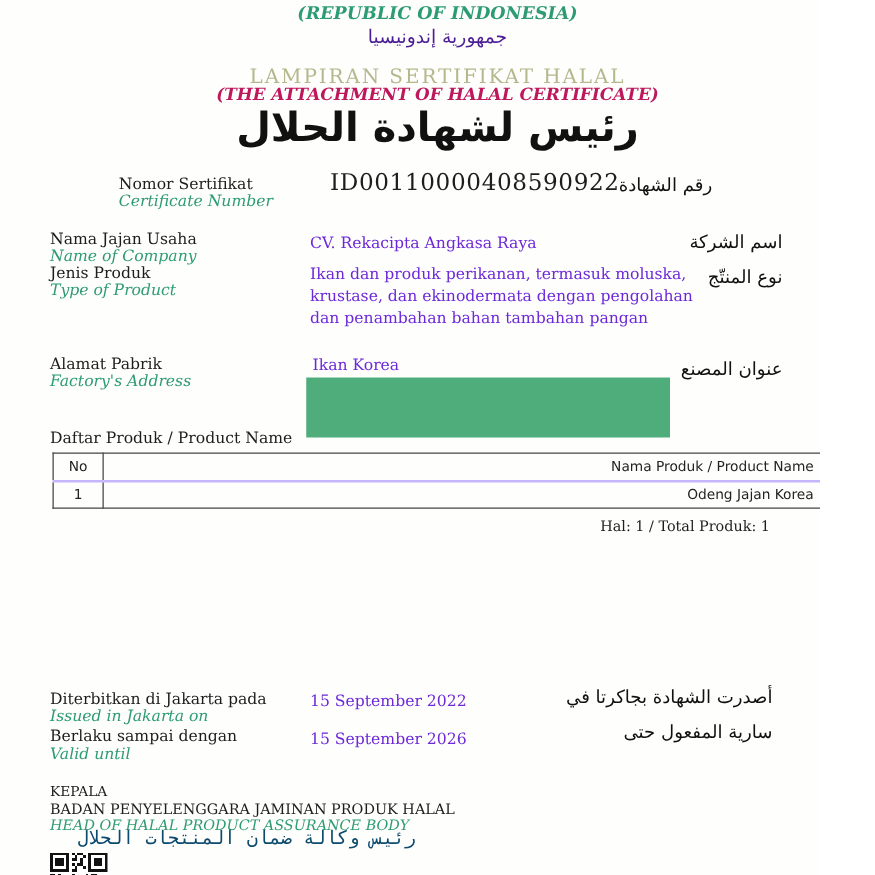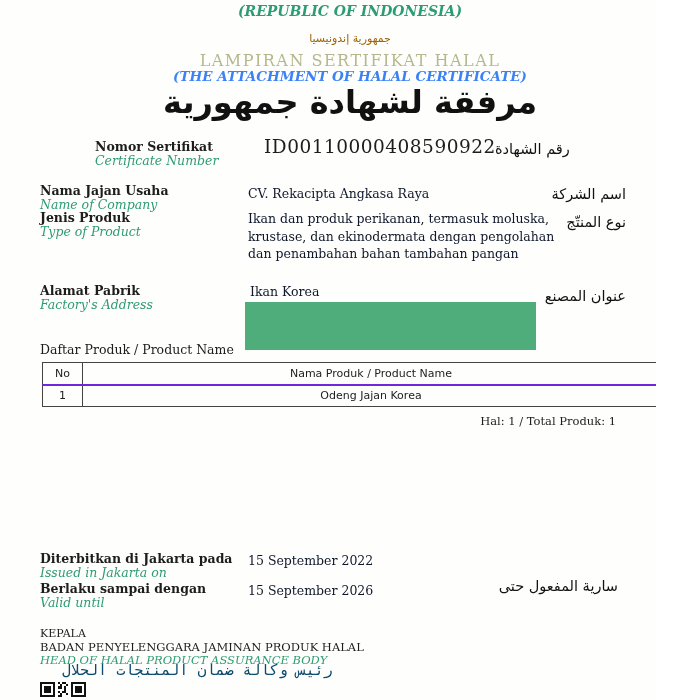--- a/index.html
+++ b/index.html
@@ -19,39 +19,39 @@
   }
   .abs { position: absolute; }
   .centered { left: 0; width: 700px; text-align: center; }
 
   
   .republic-en {
     top: 3px; font-size: 14px; font-style: italic; font-weight: bold;
     color: #2e9c72;
   }
   .republic-ar {
-    top: 32px; font-size: 11px; color: #a16207;
+    top: 20px; font-size: 15px; color: #4c1d95;
     font-family: "DejaVu Sans", sans-serif;
   }
   .lampiran-title {
     top: 51px; font-size: 16px; letter-spacing: 1.5px; color: #b5b88c;
   }
   .attachment-title {
     top: 68px; font-size: 13.5px; font-style: italic; font-weight: bold;
-    color: #3b82f6;
+    color: #be185d;
   }
   .main-title-ar {
     top: 83px; font-size: 32px; font-weight: bold; color: #111;
     font-family: "DejaVu Sans", sans-serif;
   }
 
   
-  .lbl { font-size: 12.5px; color: #1d1d1b; line-height: 14px; font-weight: bold; }
+  .lbl { font-size: 12.5px; color: #1d1d1b; line-height: 14px; }
   .sublbl { font-size: 12.5px; font-style: italic; color: #2e9c72; line-height: 14px; }
-  .val { font-size: 12.5px; color: #0f172a; line-height: 17.5px; }
+  .val { font-size: 12.5px; color: #6d28d9; line-height: 17.5px; }
   .arlbl {
     font-size: 14.5px; color: #111; direction: rtl;
     font-family: "DejaVu Sans", sans-serif;
   }
   .right-col { right: 30px; text-align: left; }
 
   
   .cert-label { left: 95px; top: 140px; }
   .cert-sublabel { left: 95px; top: 154px; }
   .cert-value { left: 264px; top: 136px; font-size: 18.5px; letter-spacing: 0.5px; }
@@ -83,23 +83,23 @@
     left: 42px; top: 362px; width: 618px;
     border-collapse: collapse;
     font-family: "DejaVu Sans", "Liberation Sans", sans-serif;
     font-size: 11px; color: #222;
   }
   .product-table th, .product-table td {
     border: 1px solid #444;
     padding: 3px 8px;
     height: 22px;
     font-weight: normal;
-    text-align: center;
-  }
-  .product-table thead th { border-bottom: 2px solid #6d28d9; }
+    text-align: right;
+  }
+  .product-table thead th { border-bottom: 2px solid #c4b5fd; }
   .product-table .col-no { width: 40px; text-align: center; padding: 3px 2px; }
   .hal-line { right: 40px; top: 414px; font-size: 11.5px; }
 
   
   .issued-label { left: 40px; top: 552px; }
   .issued-sublabel { left: 40px; top: 566px; }
   .issued-value { left: 248px; top: 552px; }
   .issued-ar { right: 38px; top: 550px; }
   .valid-label { left: 40px; top: 582px; }
   .valid-sublabel { left: 40px; top: 596px; }
@@ -116,21 +116,21 @@
 </style>
 </head>
 <body>
 
 <div class="page">
 
   <div class="abs centered republic-en">(REPUBLIC OF INDONESIA)</div>
   <div class="abs centered republic-ar">جمهورية إندونيسيا</div>
   <div class="abs centered lampiran-title">LAMPIRAN SERTIFIKAT HALAL</div>
   <div class="abs centered attachment-title">(THE ATTACHMENT OF HALAL CERTIFICATE)</div>
-  <div class="abs centered main-title-ar">مرفقة لشهادة جمهورية</div>
+  <div class="abs centered main-title-ar">رئيس لشهادة الحلال</div>
 
   <div class="abs lbl cert-label">Nomor Sertifikat</div>
   <div class="abs sublbl cert-sublabel">Certificate Number</div>
   <div class="abs cert-value">ID00110000408590922</div>
   <div class="abs arlbl cert-ar">رقم الشهادة</div>
 
   <div class="abs lbl company-label">Nama Jajan Usaha</div>
   <div class="abs sublbl company-sublabel">Name of Company</div>
   <div class="abs val company-value">CV. Rekacipta Angkasa Raya</div>
   <div class="abs arlbl right-col company-ar">اسم الشركة</div>
@@ -159,20 +159,21 @@
         <td class="col-no">1</td>
         <td>Odeng Jajan Korea</td>
       </tr>
     </tbody>
   </table>
   <div class="abs hal-line">Hal: 1 / Total Produk: 1</div>
 
   <div class="abs lbl issued-label">Diterbitkan di Jakarta pada</div>
   <div class="abs sublbl issued-sublabel">Issued in Jakarta on</div>
   <div class="abs val issued-value">15 September 2022</div>
+  <div class="abs arlbl issued-ar">أصدرت الشهادة بجاكرتا في</div>
 
   <div class="abs lbl valid-label">Berlaku sampai dengan</div>
   <div class="abs sublbl valid-sublabel">Valid until</div>
   <div class="abs val valid-value">15 September 2026</div>
   <div class="abs arlbl valid-ar">سارية المفعول حتى</div>
 
   <div class="abs kepala">KEPALA</div>
   <div class="abs head-en">HEAD OF HALAL PRODUCT ASSURANCE BODY</div>
   <div class="abs badan">BADAN PENYELENGGARA JAMINAN PRODUK HALAL</div>
   <div class="abs head-ar">رئيس وكالة ضمان المنتجات الحلال</div>

